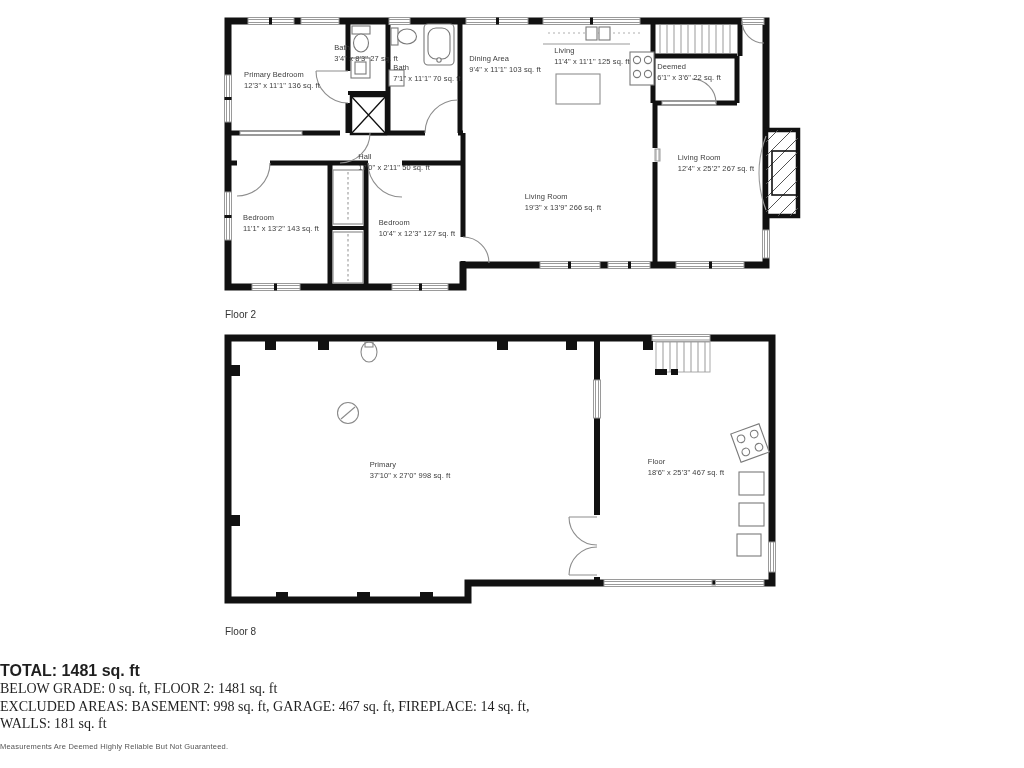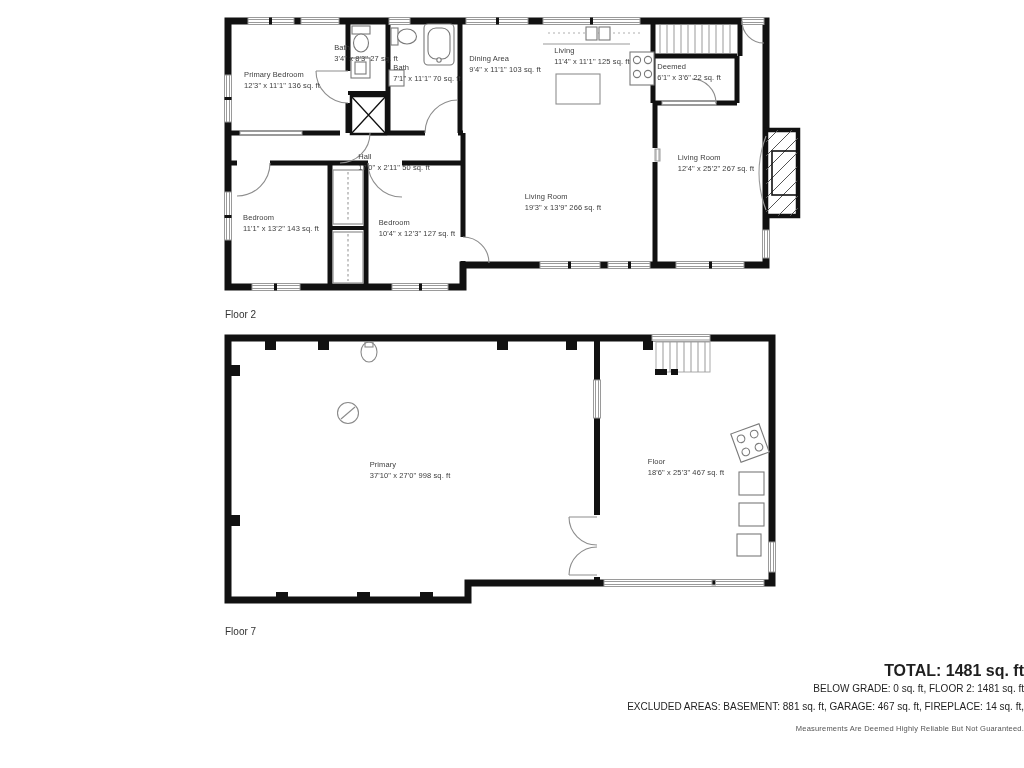--- a/index.html
+++ b/index.html
@@ -2,24 +2,24 @@
 <html><head>
 <meta charset="utf-8">
 <style>
   html,body{margin:0;padding:0;background:#fff;}
   .canvas{position:relative;width:1024px;height:768px;background:#ffffff;overflow:hidden;
           font-family:"Liberation Sans",sans-serif;}
   .plan-svg{position:absolute;left:0;top:0;}
   .room-label{position:absolute;transform:translate(-50%,-50%);
               font-size:7.5px;line-height:1.5;color:#3d3d3d;white-space:nowrap;letter-spacing:.1px;}
   .floor-label{position:absolute;font-size:10px;color:#333;}
-  .summary{position:absolute;left:0;right:0;top:662px;text-align:right;color:#1f1f1f;}
+  .summary{position:absolute;left:0;right:0;top:662px;text-align:left;color:#1f1f1f;}
   .summary .total{font-size:16px;font-weight:bold;line-height:18px;}
-  .summary .sline{font-size:10px;line-height:17.5px;}
-  .summary .disclaimer{font-size:7.5px;color:#555;margin-top:9px;letter-spacing:.2px;margin-left:10px;}
+  .summary .sline{font-size:14px;line-height:17.5px;font-family:Liberation Serif, serif;}
+  .summary .disclaimer{font-size:7.5px;color:#555;margin-top:9px;letter-spacing:.2px;}
 </style>
 </head>
 <body>
 
 <div class="canvas">
 
   <svg class="plan-svg" width="1024" height="768" viewBox="0 0 1024 768">
 
     <g fill="none">
 
@@ -277,22 +277,23 @@
   <div class="room-label" style="left:410px;top:470px">
     <div>Primary</div>
     <div>37'10" x 27'0" 998 sq. ft</div>
   </div>
   <div class="room-label" style="left:686px;top:467px">
     <div>Floor</div>
     <div>18'6" x 25'3" 467 sq. ft</div>
   </div>
 
   <div class="floor-label" style="left:225px;top:309px">Floor 2</div>
-  <div class="floor-label" style="left:225px;top:626px">Floor 7</div>
+  <div class="floor-label" style="left:225px;top:626px">Floor 8</div>
 
   <div class="summary">
     <div class="total">TOTAL: 1481 sq. ft</div>
     <div class="sline">BELOW GRADE: 0 sq. ft, FLOOR 2: 1481 sq. ft</div>
-    <div class="sline">EXCLUDED AREAS: BASEMENT: 881 sq. ft, GARAGE: 467 sq. ft, FIREPLACE: 14 sq. ft,</div>
+    <div class="sline">EXCLUDED AREAS: BASEMENT: 998 sq. ft, GARAGE: 467 sq. ft, FIREPLACE: 14 sq. ft,</div>
+    <div class="sline">WALLS: 181 sq. ft</div>
     <div class="disclaimer">Measurements Are Deemed Highly Reliable But Not Guaranteed.</div>
   </div>
 
 </div>
 
 </body></html>

